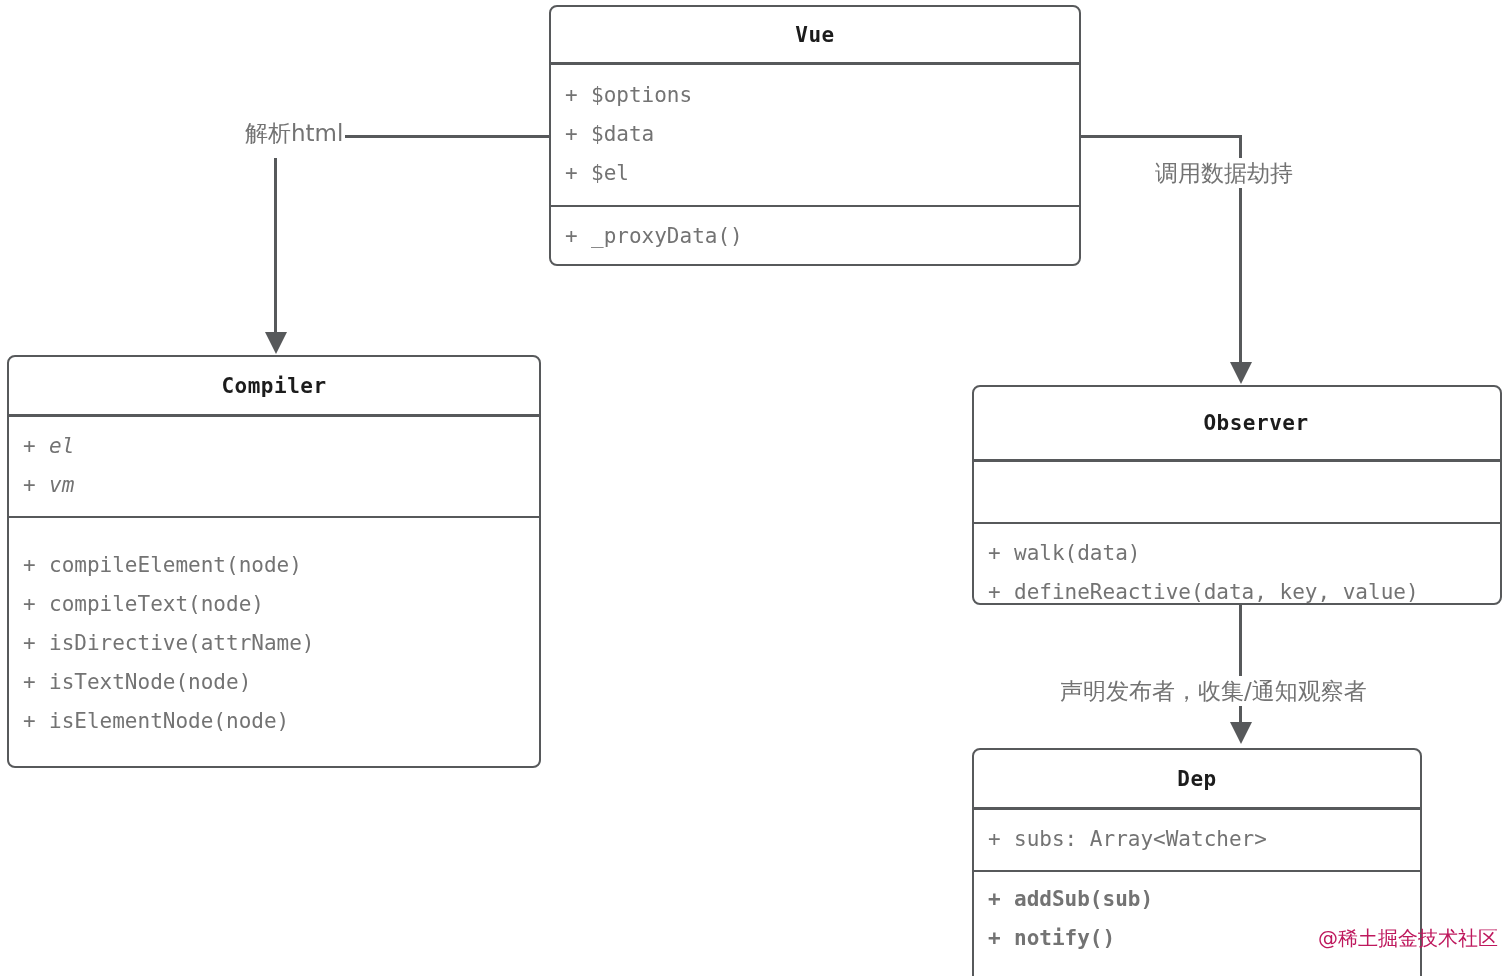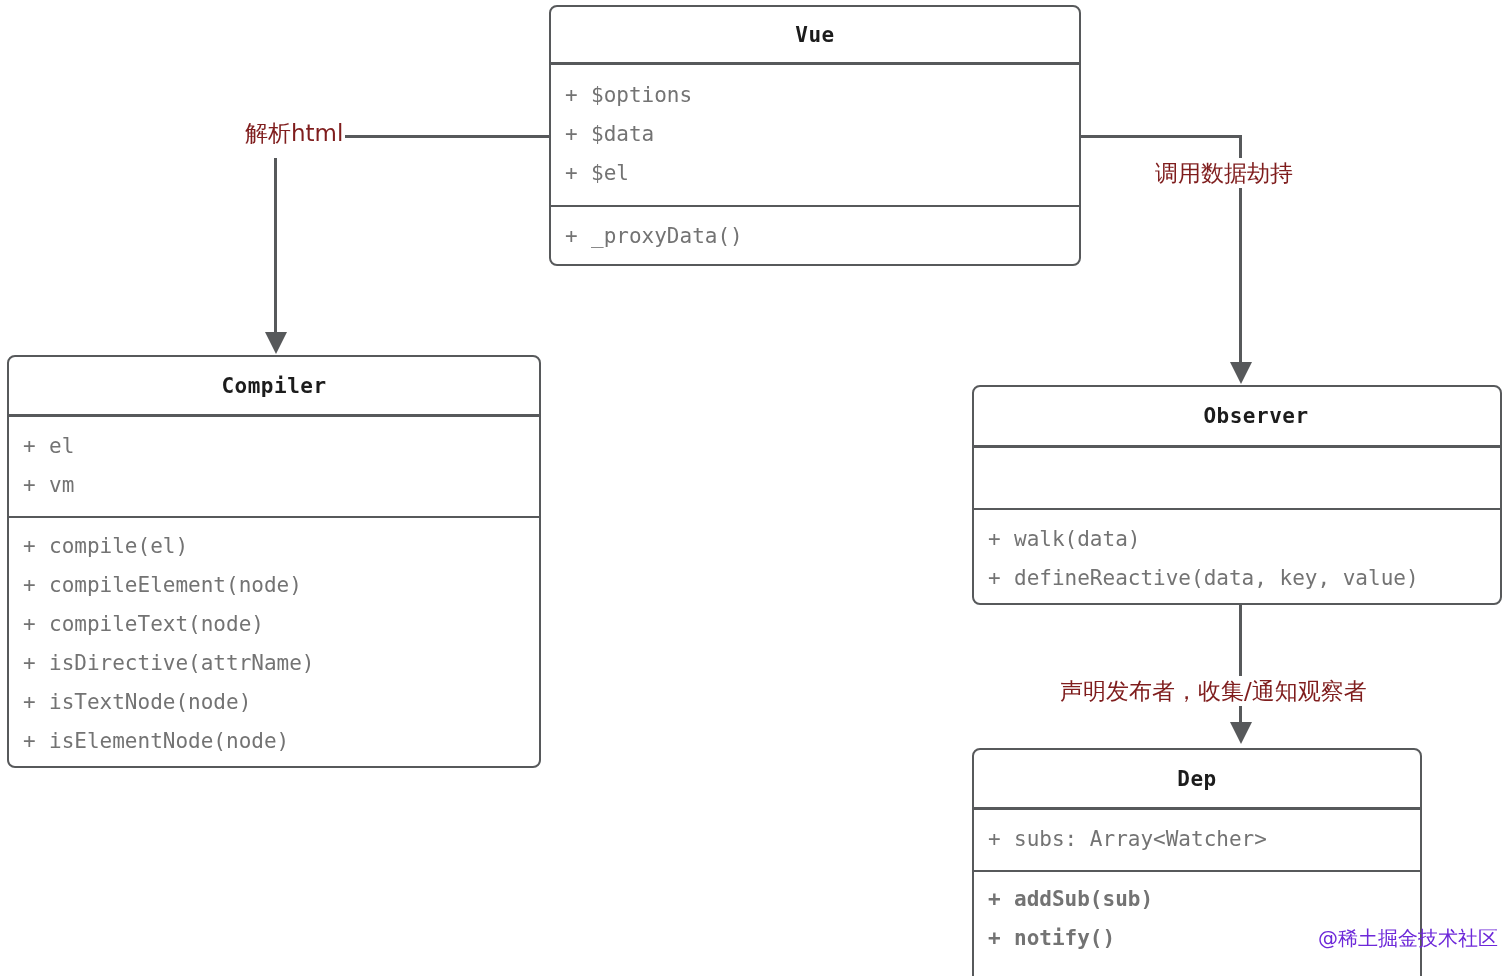--- a/index.html
+++ b/index.html
@@ -77,32 +77,32 @@
     width: 0;
     height: 0;
     border-left: 11px solid transparent;
     border-right: 11px solid transparent;
     border-top: 22px solid #57595b;
   }
   .edge-label {
     position: absolute;
     font-family: "DejaVu Sans", sans-serif;
     font-size: 23px;
-    color: #7f1d1d;
+    color: #737373;
     white-space: nowrap;
     background: #ffffff;
     padding: 0 2px;
     line-height: 30px;
   }
 
   .watermark {
     position: absolute;
     font-family: "DejaVu Sans", sans-serif;
     font-size: 20px;
-    color: #6d28d9;
+    color: #be185d;
     white-space: nowrap;
   }
 </style>
 </head>
 <body>
 
 <div id="canvas">
 
   <div class="uml-class" style="left:549px; top:5px; width:532px; height:261px;">
     <div class="uml-title" style="height:55px;">Vue</div>
@@ -114,37 +114,36 @@
     </div>
     <div class="uml-divider"></div>
     <div class="uml-compartment" style="height:58px;">
       <div class="uml-member"><span class="sym">+</span><span>_proxyData()</span></div>
     </div>
   </div>
 
   <div class="uml-class" style="left:7px; top:355px; width:534px; height:413px;">
     <div class="uml-title" style="height:57px;">Compiler</div>
     <div class="uml-divider"></div>
-    <div class="uml-compartment" style="height:99px;">
+    <div class="uml-compartment" style="height:99px;font-style:italic;">
       <div class="uml-member"><span class="sym">+</span><span>el</span></div>
       <div class="uml-member"><span class="sym">+</span><span>vm</span></div>
     </div>
     <div class="uml-divider"></div>
     <div class="uml-compartment" style="height:251px;">
-      <div class="uml-member"><span class="sym">+</span><span>compile(el)</span></div>
       <div class="uml-member"><span class="sym">+</span><span>compileElement(node)</span></div>
       <div class="uml-member"><span class="sym">+</span><span>compileText(node)</span></div>
       <div class="uml-member"><span class="sym">+</span><span>isDirective(attrName)</span></div>
       <div class="uml-member"><span class="sym">+</span><span>isTextNode(node)</span></div>
       <div class="uml-member"><span class="sym">+</span><span>isElementNode(node)</span></div>
     </div>
   </div>
 
   <div class="uml-class" style="left:972px; top:385px; width:530px; height:220px;">
-    <div class="uml-title" style="height:58px;padding-left:38px;">Observer</div>
+    <div class="uml-title" style="height:72px;padding-left:38px;">Observer</div>
     <div class="uml-divider"></div>
     <div class="uml-compartment" style="height:60px;"></div>
     <div class="uml-divider"></div>
     <div class="uml-compartment" style="height:97px;">
       <div class="uml-member"><span class="sym">+</span><span>walk(data)</span></div>
       <div class="uml-member"><span class="sym">+</span><span>defineReactive(data, key, value)</span></div>
     </div>
   </div>
 
   <div class="uml-class" style="left:972px; top:748px; width:450px; height:256px;">

